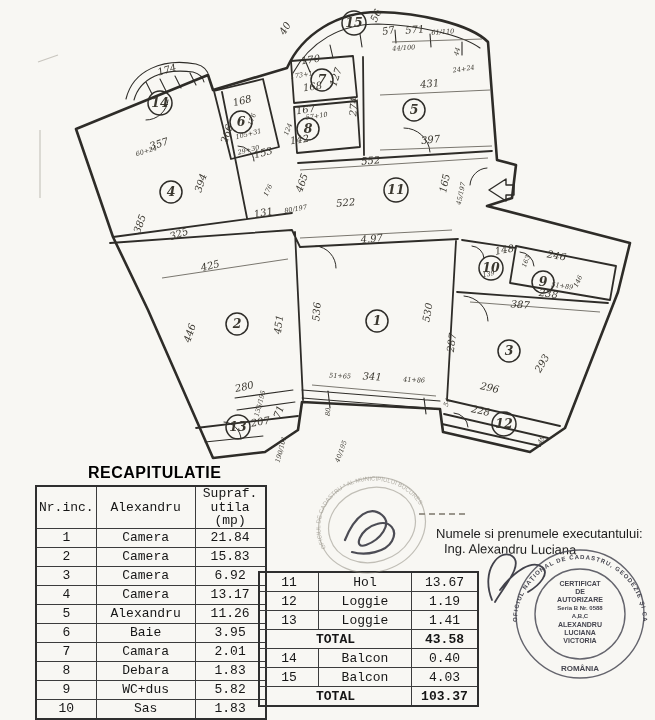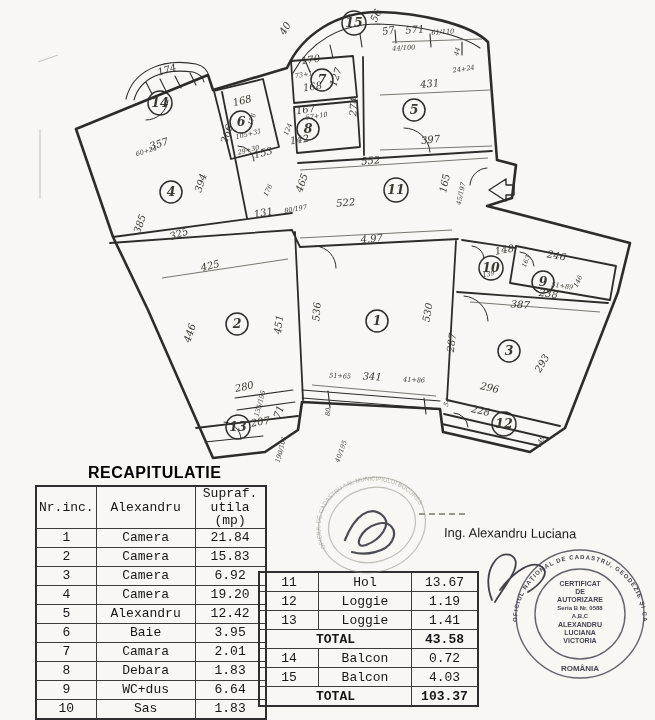--- a/index.html
+++ b/index.html
@@ -246,46 +246,46 @@
           <td>15.83</td>
         </tr>
     <tr>
           <td>3</td>
           <td>Camera</td>
           <td>6.92</td>
         </tr>
     <tr>
           <td>4</td>
           <td>Camera</td>
-          <td>19.20</td>
+          <td>13.17</td>
         </tr>
     <tr>
           <td>5</td>
           <td>Alexandru</td>
-          <td>12.42</td>
+          <td>11.26</td>
         </tr>
     <tr>
           <td>6</td>
           <td>Baie</td>
           <td>3.95</td>
         </tr>
     <tr>
           <td>7</td>
           <td>Camara</td>
           <td>2.01</td>
         </tr>
     <tr>
           <td>8</td>
           <td>Debara</td>
           <td>1.83</td>
         </tr>
     <tr>
           <td>9</td>
           <td>WC+dus</td>
-          <td>6.64</td>
+          <td>5.82</td>
         </tr>
     <tr>
           <td>10</td>
           <td>Sas</td>
           <td>1.83</td>
         </tr>
   </tbody>
     </table>
 </div>
 
@@ -307,37 +307,38 @@
           <td>Loggie</td>
           <td>1.41</td>
         </tr>
     <tr class="tot">
           <td colspan="2" class="tot">TOTAL</td>
           <td class="tot">43.58</td>
         </tr>
     <tr>
           <td>14</td>
           <td>Balcon</td>
-          <td>0.72</td>
+          <td>0.40</td>
         </tr>
     <tr>
           <td>15</td>
           <td>Balcon</td>
           <td>4.03</td>
         </tr>
     <tr class="tot">
           <td colspan="2" class="tot">TOTAL</td>
           <td class="tot">103.37</td>
         </tr>
   </tbody>
     </table>
 </div>
 
 <div id="dashmark"></div>
 <div id="exec">
+  <div>Numele si prenumele executantului:</div>
   <div class="nm">Ing. Alexandru Luciana</div>
 </div>
 
 <svg id="over" width="655" height="720" viewBox="0 0 655 720">
 
   <g transform="rotate(-18 372 525)">
     <ellipse cx="372" cy="525" rx="54" ry="47" class="stamp-faint"></ellipse>
     <ellipse cx="372" cy="525" rx="44" ry="37" class="stamp-faint"></ellipse>
   </g>
   <defs>

